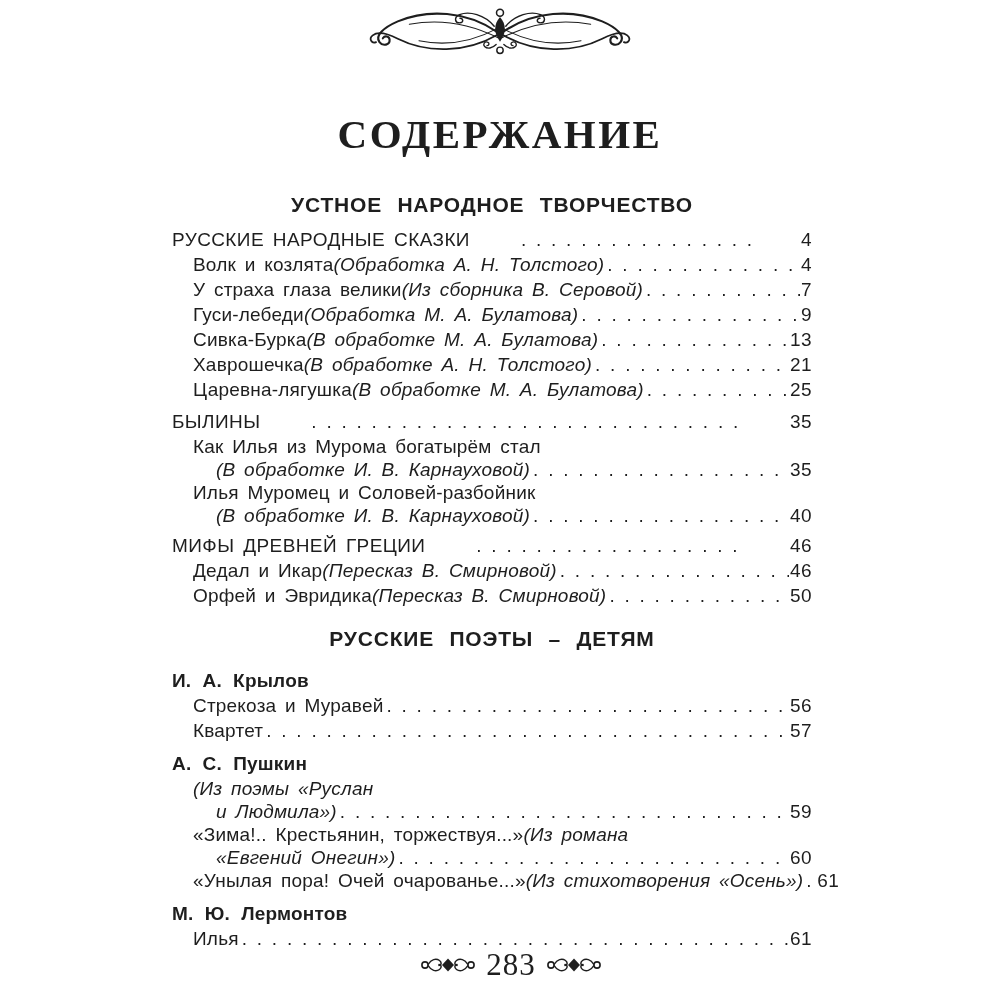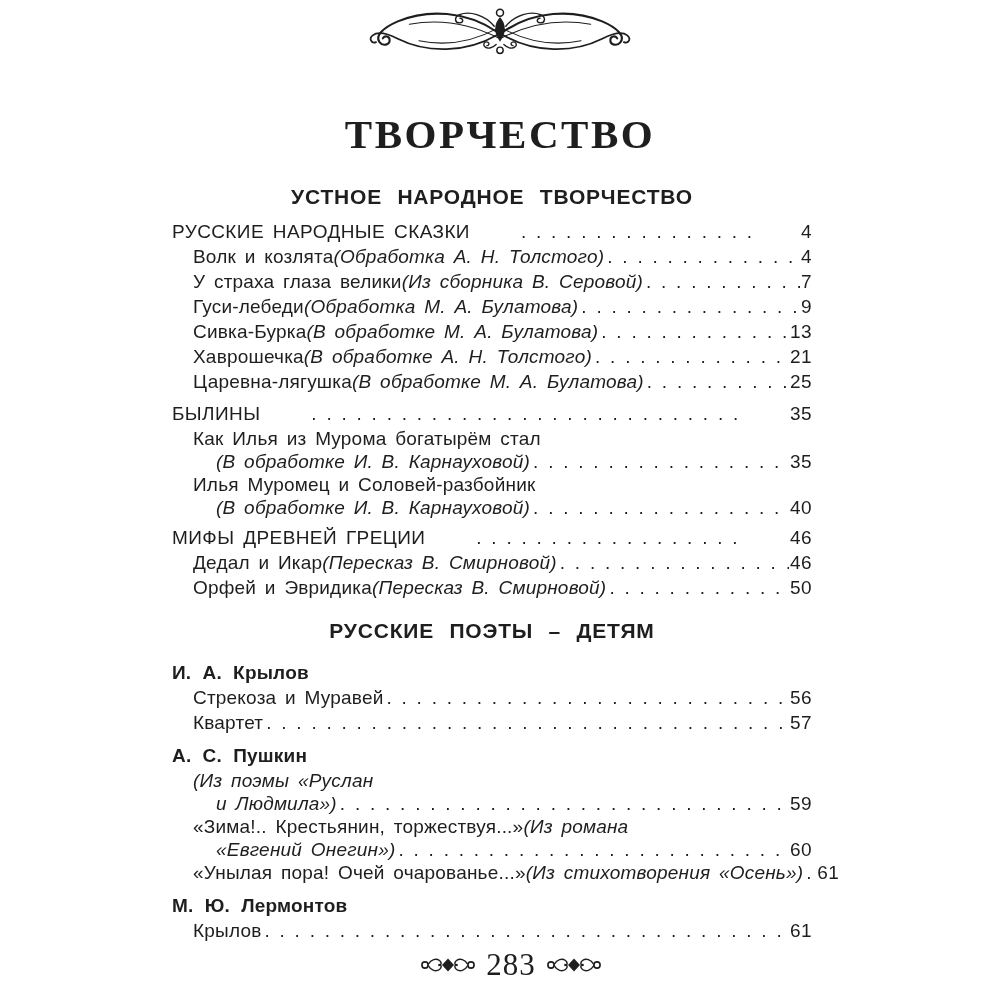--- a/index.html
+++ b/index.html
@@ -6,21 +6,21 @@
   .page{
     position:relative;width:1000px;height:1000px;background:#ffffff;
     color:#1e1e1e;font-family:"Liberation Sans",sans-serif;overflow:hidden;
   }
   .flourish{position:absolute;top:5px;left:50%;transform:translateX(-50%);width:300px;height:54px;}
   .page-title{
     position:absolute;top:110px;left:0;width:100%;margin:0;text-align:center;
     font-family:"Liberation Serif",serif;font-weight:600;font-size:41px;
     letter-spacing:2.5px;line-height:48px;
   }
-  .toc{position:absolute;top:184px;left:172px;width:640px;}
+  .toc{position:absolute;top:192px;left:172px;width:640px;}
   .toc-section .section-heading{
     margin:0 0 9px 0;text-align:center;font-size:21px;font-weight:bold;
     letter-spacing:0.8px;word-spacing:0.42em;line-height:26px;
   }
   .toc-section + .toc-section{margin-top:18px;}
   .toc-section + .toc-section .section-heading{margin-bottom:16px;}
   .entry{margin:0;}
   .entry.chapter{margin-top:7px;}
   .section-heading + .entry{margin-top:0;}
   .entry.author{margin-top:8px;font-weight:bold;}
@@ -63,21 +63,21 @@
       <path class="stroked" stroke-width="1.1" d="M152 34 C180 20 212 14 244 20"></path>
       <path class="stroked" stroke-width="1.5" d="M156 22 C166 10 182 6 192 10 C198 12.6 197 19 191.5 18.5 C187.5 18.2 188 13.5 191.5 13.8"></path>
       <path class="stroked" stroke-width="1.4" d="M154 41 C158 45 163 46 166 43 C168 41 166 37.5 163 38.5 C160.7 39.2 161 42 163.5 42.2"></path>
     </g>
     <use href="#rhalf" transform="matrix(-1 0 0 1 300 0)"></use>
     <circle class="stroked" cx="150" cy="8" r="3.6" stroke-width="1.6"></circle>
     <path fill="#1e1e1e" d="M150 12.5 C153.5 16.5 155 20.5 155 25 C155 30 152.5 34.5 150 38 C147.5 34.5 145 30 145 25 C145 20.5 146.5 16.5 150 12.5 Z"></path>
     <circle class="stroked" cx="150" cy="47" r="3.3" stroke-width="1.5"></circle>
   </svg>
 
-  <h1 class="page-title">ТВОРЧЕСТВО</h1>
+  <h1 class="page-title">СОДЕРЖАНИЕ</h1>
 
   <main class="toc" id="toc">
       <section class="toc-section">
         <h2 class="section-heading">УСТНОЕ НАРОДНОЕ ТВОРЧЕСТВО</h2>
         <div class="entry chapter">
           <div class="line">
             <span>РУССКИЕ НАРОДНЫЕ СКАЗКИ</span>
             <span class="leader"></span>
             <span class="pg">4</span>
           </div>
@@ -236,21 +236,21 @@
             <span class="pg">61</span>
           </div>
         </div>
         <div class="entry author">
           <div class="line">
             <span>М. Ю. Лермонтов</span>
           </div>
         </div>
         <div class="entry item">
           <div class="line">
-            <span>Крылов</span>
+            <span>Илья</span>
             <span class="leader"></span>
             <span class="pg">61</span>
           </div>
         </div>
       </section>
     </main>
 
   <footer class="page-footer">
     <svg class="orn" viewBox="0 0 56 24" aria-hidden="true">
       <circle class="stroked" cx="5" cy="12" r="3.1" stroke-width="1.6"></circle>

